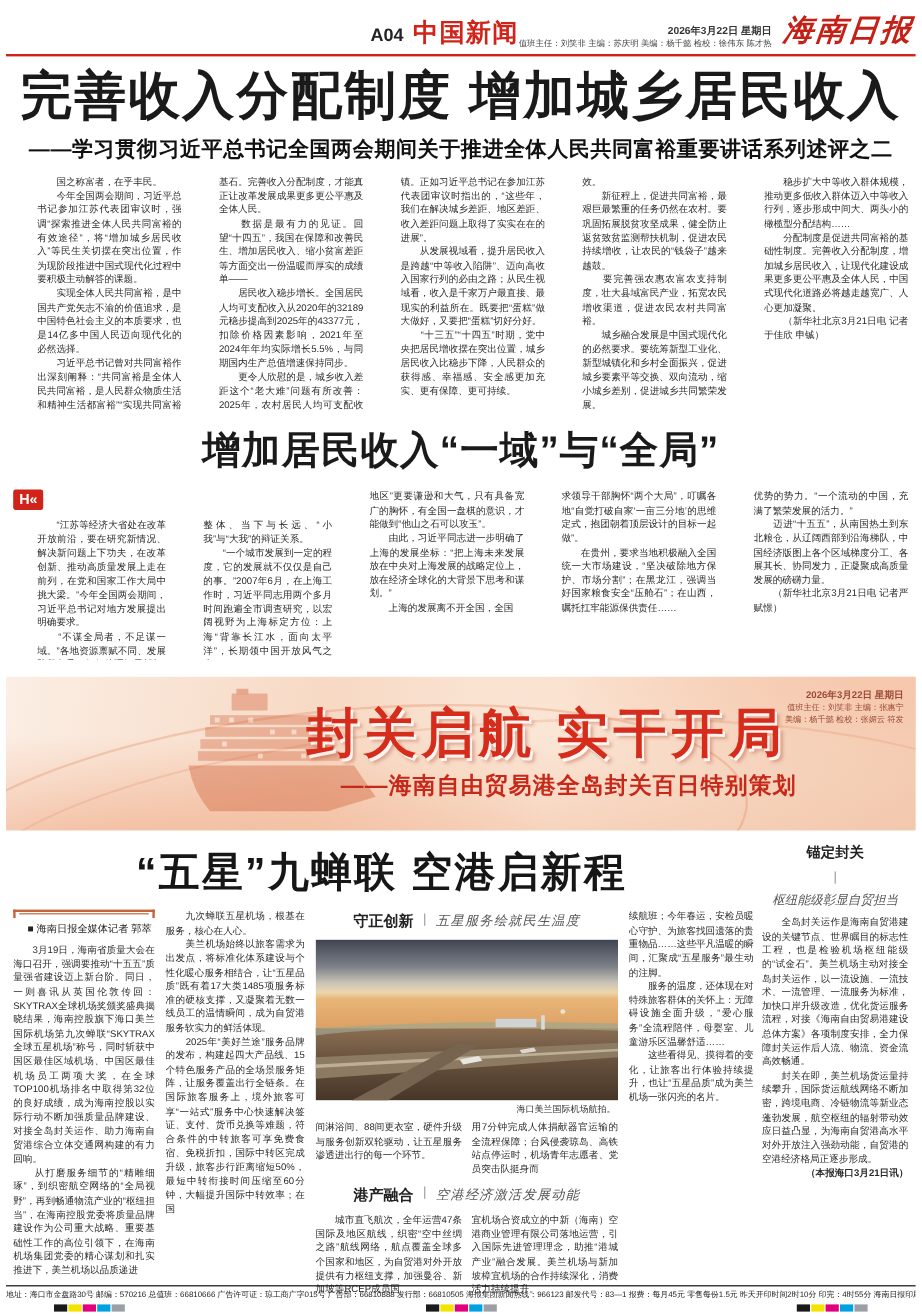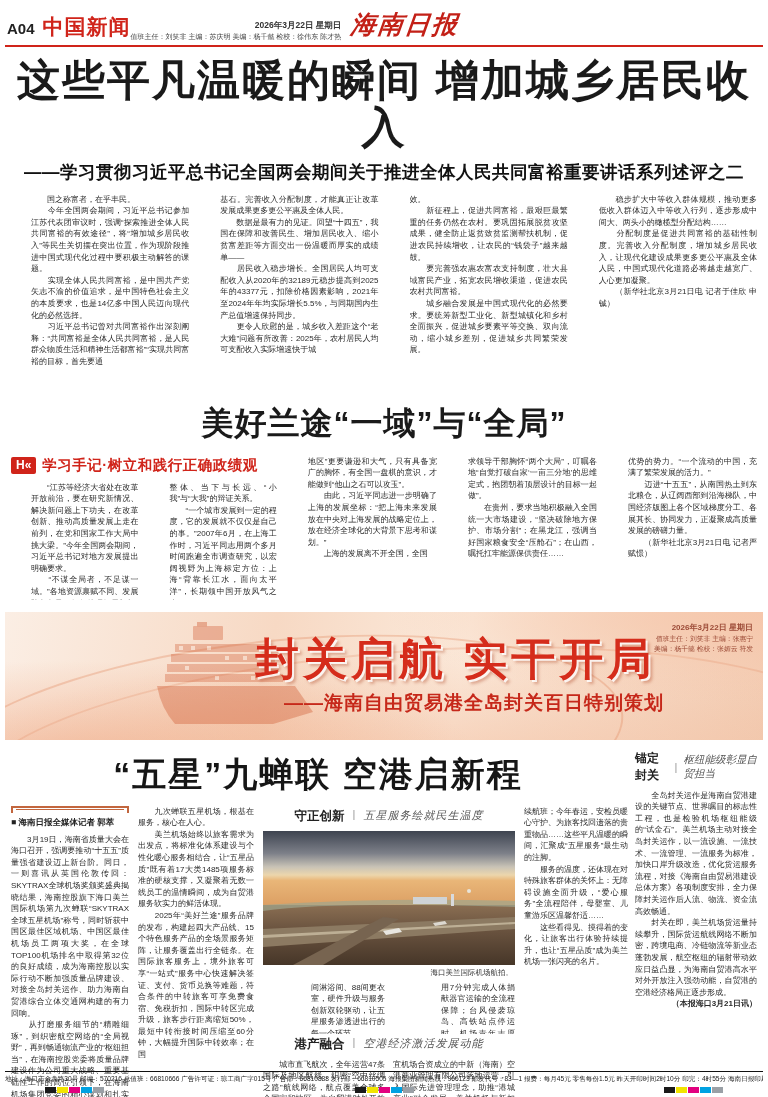--- a/index.html
+++ b/index.html
@@ -1,21 +1,21 @@
 <!DOCTYPE html>
 <html><head>
 <meta charset="utf-8">
 <style>
   * { margin:0; padding:0; box-sizing:border-box; }
   html,body { background:#fff; }
   body { font-family:"Liberation Sans", sans-serif; color:#1c1c1c; }
   .page { position:relative; width:768px; height:1097px; background:#fff; overflow:hidden; padding:0 5px; }
 
   
-  .hdr { display:flex; align-items:flex-end; justify-content:flex-start; padding:8px 2px 4px 2px; border-bottom:2px solid #d0241a; }
+  .hdr { display:flex; align-items:flex-end; justify-content:flex-end; padding:8px 2px 4px 2px; border-bottom:2px solid #d0241a; }
   .hdr-left { display:flex; align-items:baseline; gap:8px; }
   .hdr-page-no { font-size:15px; font-weight:bold; color:#222; }
   .hdr-section { font-size:21px; font-weight:900; color:#d0241a; letter-spacing:1px; }
   .hdr-right { display:flex; align-items:flex-end; gap:10px; }
   .hdr-meta { text-align:right; line-height:1.35; }
   .hdr-date { font-size:8.5px; font-weight:bold; color:#333; }
   .hdr-staff { font-size:7px; color:#444; }
   .masthead { font-family:"Liberation Serif", serif; font-style:italic; font-weight:bold; font-size:25px; color:#c32017; letter-spacing:2px; transform:skewX(-6deg); }
 
   
@@ -63,37 +63,37 @@
   .bot-headline { text-align:center; font-size:34px; font-weight:900; color:#161616; letter-spacing:2px; margin-top:4px; }
   .bot-cols { display:flex; gap:9px; margin-top:8px; height:318px; }
   .kicker { display:flex; justify-content:center; gap:8px; margin:2px 0 6px 0; }
   .kicker-label { font-size:12.5px; font-weight:900; color:#222; }
   .kicker-sep { color:#999; font-size:11px; }
   .kicker-text { font-family:"Liberation Serif", serif; font-style:italic; font-size:11px; color:#555; letter-spacing:1px; }
 
   .sidebar { width:118px; flex:none; }
   .sidebar-bracket { height:7px; border-top:2px solid #c2663e; border-left:2px solid #c2663e; border-right:2px solid #c2663e; margin-bottom:2px; position:relative; }
   .sidebar-bracket::after { content:""; position:absolute; left:3px; right:3px; top:1px; border-top:1px solid #c2663e; }
-  .byline { font-size:8.5px; font-weight:bold; color:#222; margin:4px 0 5px 0; }
+  .byline { font-size:8.5px; font-weight:normal; color:#222; margin:4px 0 5px 12px; }
   .sidebar-text { font-size:8px; line-height:11.6px; text-align:justify; white-space:pre-line; height:282px; overflow:hidden; color:#2a2a2a; }
 
   .bot-colB { width:116px; flex:none; font-size:8px; line-height:11.6px; text-align:justify; white-space:pre-line; overflow:hidden; color:#2a2a2a; }
 
   .photo-col { width:252px; flex:none; }
   .photo { width:252px; height:134px; display:block; }
   .photo-caption { text-align:right; font-size:7.5px; color:#333; margin:3px 2px 4px 0; }
   .mini-row { display:flex; gap:8px; }
   .mini { flex:1; font-size:8px; line-height:11.6px; text-align:justify; white-space:pre-line; overflow:hidden; color:#2a2a2a; }
-  .mini-row.r1 .mini { height:52px;margin-left:48px; }
+  .mini-row.r1 .mini { height:52px; }
   .mini-row.r2 .mini { height:84px; }
 
   .bot-colD { width:104px; flex:none; font-size:8px; line-height:11.6px; text-align:justify; white-space:pre-line; overflow:hidden; color:#2a2a2a; }
 
   .bot-right { flex:1; padding-top:2px; }
-  .rkicker { display:flex; align-items:center; gap:6px; margin-bottom:6px; }
+  .rkicker { display:flex; align-items:center; gap:6px; margin-bottom:6px;flex-direction:column; }
   .rkicker-label { font-size:12px; font-weight:900; color:#222; }
   .rkicker-text { font-family:"Liberation Serif", serif; font-style:italic; font-size:10.5px; color:#555; }
   .bot-right-text { font-size:8px; line-height:11.6px; text-align:justify; white-space:pre-line; height:352px; overflow:hidden; color:#2a2a2a; }
 
   
   .pfooter { position:absolute; left:5px; right:5px; bottom:0; }
   .pfooter-rule { border-top:1.5px solid #111; margin-bottom:3px; }
   .pfooter-info { font-size:6.6px; color:#222; letter-spacing:0; white-space:nowrap; overflow:hidden; }
   .regmarks { display:flex; justify-content:space-between; padding:3px 40px 4px 40px; }
   .regmark-group { display:flex; gap:1px; }
@@ -113,48 +113,50 @@
     <div class="hdr-right">
       <div class="hdr-meta">
         <div class="hdr-date">2026年3月22日 星期日</div>
         <div class="hdr-staff">值班主任：刘笑非 主编：苏庆明 美编：杨千懿 检校：徐伟东 陈才热</div>
       </div>
       <div class="masthead">海南日报</div>
     </div>
   </div>
 
   <div class="lead">
-    <h1>这些平凡温暖的瞬间 增加城乡居民收入</h1>
+    <h1>完善收入分配制度 增加城乡居民收入</h1>
     <h2>——学习贯彻习近平总书记全国两会期间关于推进全体人民共同富裕重要讲话系列述评之二</h2>
     <div class="cols">
       <div class="col">　　国之称富者，在乎丰民。
 　　今年全国两会期间，习近平总书记参加江苏代表团审议时，强调“探索推进全体人民共同富裕的有效途径”，将“增加城乡居民收入”等民生关切摆在突出位置，作为现阶段推进中国式现代化过程中要积极主动解答的课题。
 　　实现全体人民共同富裕，是中国共产党矢志不渝的价值追求，是中国特色社会主义的本质要求，也是14亿多中国人民迈向现代化的必然选择。
 　　习近平总书记曾对共同富裕作出深刻阐释：“共同富裕是全体人民共同富裕，是人民群众物质生活和精神生活都富裕”“实现共同富裕的目标，首先要通</div>
       <div class="col">基石。完善收入分配制度，才能真正让改革发展成果更多更公平惠及全体人民。
 　　数据是最有力的见证。回望“十四五”，我国在保障和改善民生、增加居民收入、缩小贫富差距等方面交出一份温暖而厚实的成绩单——
 　　居民收入稳步增长。全国居民人均可支配收入从2020年的32189元稳步提高到2025年的43377元，扣除价格因素影响，2021年至2024年年均实际增长5.5%，与同期国内生产总值增速保持同步。
 　　更令人欣慰的是，城乡收入差距这个“老大难”问题有所改善：2025年，农村居民人均可支配收入实际增速快于城</div>
+      <div class="col">镇。正如习近平总书记在参加江苏代表团审议时指出的，“这些年，我们在解决城乡差距、地区差距、收入差距问题上取得了实实在在的进展”。
+　　从发展视域看，提升居民收入是跨越“中等收入陷阱”、迈向高收入国家行列的必由之路；从民生视域看，收入是千家万户最直接、最现实的利益所在。既要把“蛋糕”做大做好，又要把“蛋糕”切好分好。
+　　“十三五”“十四五”时期，党中央把居民增收摆在突出位置，城乡居民收入比稳步下降，人民群众的获得感、幸福感、安全感更加充实、更有保障、更可持续。</div>
       <div class="col">效。
 　　新征程上，促进共同富裕，最艰巨最繁重的任务仍然在农村。要巩固拓展脱贫攻坚成果，健全防止返贫致贫监测帮扶机制，促进农民持续增收，让农民的“钱袋子”越来越鼓。
 　　要完善强农惠农富农支持制度，壮大县域富民产业，拓宽农民增收渠道，促进农民农村共同富裕。
 　　城乡融合发展是中国式现代化的必然要求。要统筹新型工业化、新型城镇化和乡村全面振兴，促进城乡要素平等交换、双向流动，缩小城乡差别，促进城乡共同繁荣发展。</div>
       <div class="col">　　稳步扩大中等收入群体规模，推动更多低收入群体迈入中等收入行列，逐步形成中间大、两头小的橄榄型分配结构……
 　　分配制度是促进共同富裕的基础性制度。完善收入分配制度，增加城乡居民收入，让现代化建设成果更多更公平惠及全体人民，中国式现代化道路必将越走越宽广、人心更加凝聚。
 　　（新华社北京3月21日电 记者于佳欣 申铖）</div>
     </div>
   </div>
 
   <div class="mid">
-    <h1>美好兰途“一域”与“全局”</h1>
+    <h1>增加居民收入“一域”与“全局”</h1>
     <div class="mid-body">
       <div class="mid-pair">
         <div class="mid-tag">
           <span class="hk-logo">H«</span>
-          <span class="mid-tag-title">学习手记·树立和践行正确政绩观</span>
         </div>
         <div class="mid-pair-cols">
           <div class="col">　　“江苏等经济大省处在改革开放前沿，要在研究新情况、解决新问题上下功夫，在改革创新、推动高质量发展上走在前列，在党和国家工作大局中挑大梁。”今年全国两会期间，习近平总书记对地方发展提出明确要求。
 　　“不谋全局者，不足谋一域。”各地资源禀赋不同、发展阶段各异，如何处理好局部与</div>
           <div class="col">整体、当下与长远、“小我”与“大我”的辩证关系。
 　　“一个城市发展到一定的程度，它的发展就不仅仅是自己的事。”2007年6月，在上海工作时，习近平同志用两个多月时间跑遍全市调查研究，以宏阔视野为上海标定方位：上海“背靠长江水，面向太平洋”，长期领中国开放风气之先。</div>
         </div>
       </div>
       <div class="col">地区”更要谦逊和大气，只有具备宽广的胸怀，有全国一盘棋的意识，才能做到“他山之石可以攻玉”。
 　　由此，习近平同志进一步明确了上海的发展坐标：“把上海未来发展放在中央对上海发展的战略定位上，放在经济全球化的大背景下思考和谋划。”

